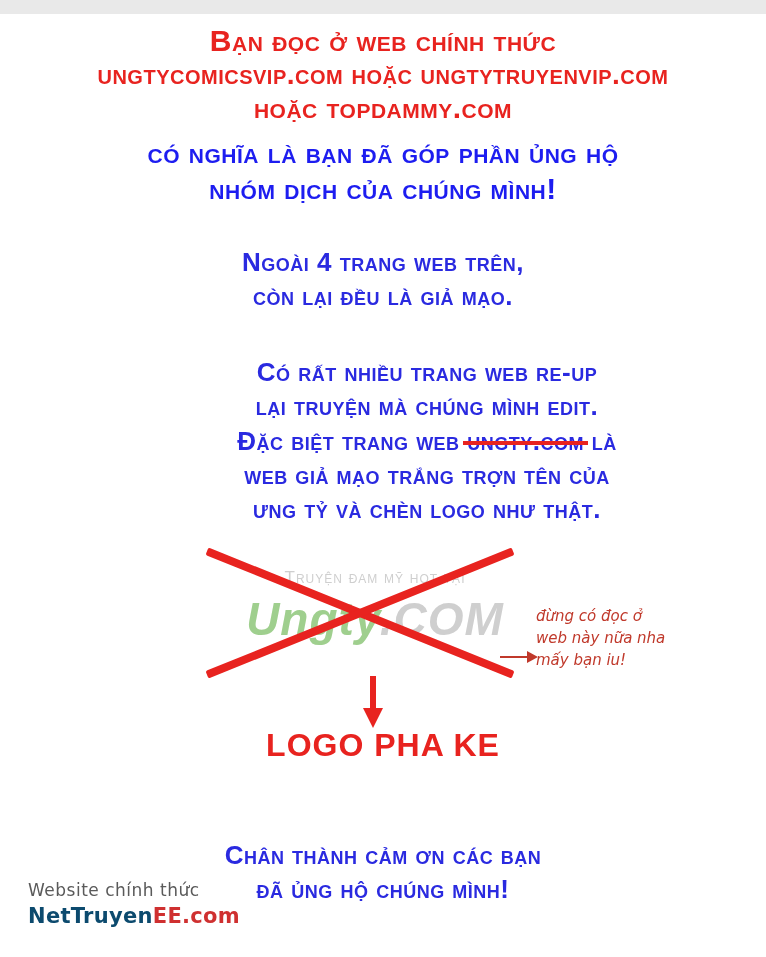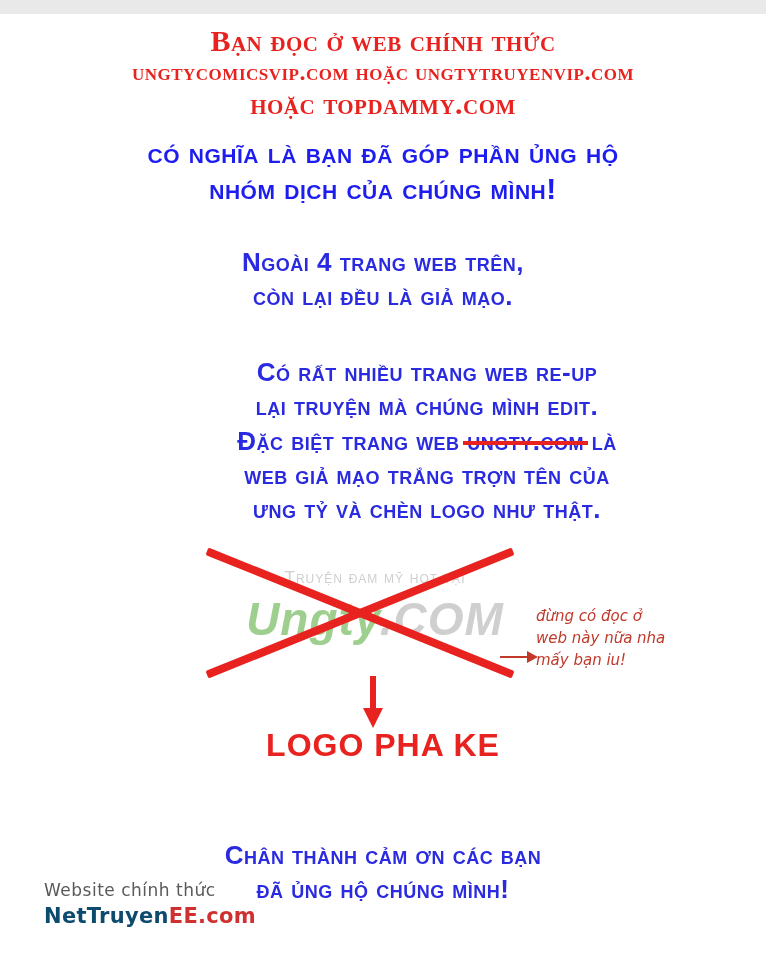--- a/index.html
+++ b/index.html
@@ -26,30 +26,29 @@
     position: absolute;
     width: 766px;
     text-align: center;
     font-variant: small-caps;
     letter-spacing: 0.5px;
   }
   
   .head {
     top: 24px;
     color: #1a1ae6;
-    font-family: Liberation Serif, serif;
   }
   .head .l {
     display: block;
     color: #e8231f;
     font-weight: 700;
     line-height: 1.16;
   }
   .head .l1 { font-size: 30px; }
-  .head .l2 { font-size: 24px; }
+  .head .l2 { font-size: 28px; }
   .head .l3 { font-size: 30px; }
 
   .head2 {
     top: 135px;
     color: #1a1ae6;
   }
   .head2 .l {
     display: block;
     color: #1d1df0;
     font-weight: 700;
@@ -204,21 +203,21 @@
     text-align: center;
     color: #e8231f;
     font-size: 32px;
     font-weight: 700;
     letter-spacing: 1px;
   }
 
   
   .watermark {
     position: absolute;
-    left: 44px;
+    left: 28px;
     top: 880px;
     width: 260px;
     font-family: "DejaVu Sans", sans-serif;
   }
   .wm1 {
     color: #5a5a5a;
     font-size: 17px;
     letter-spacing: 0.5px;
   }
   .wm2 {

